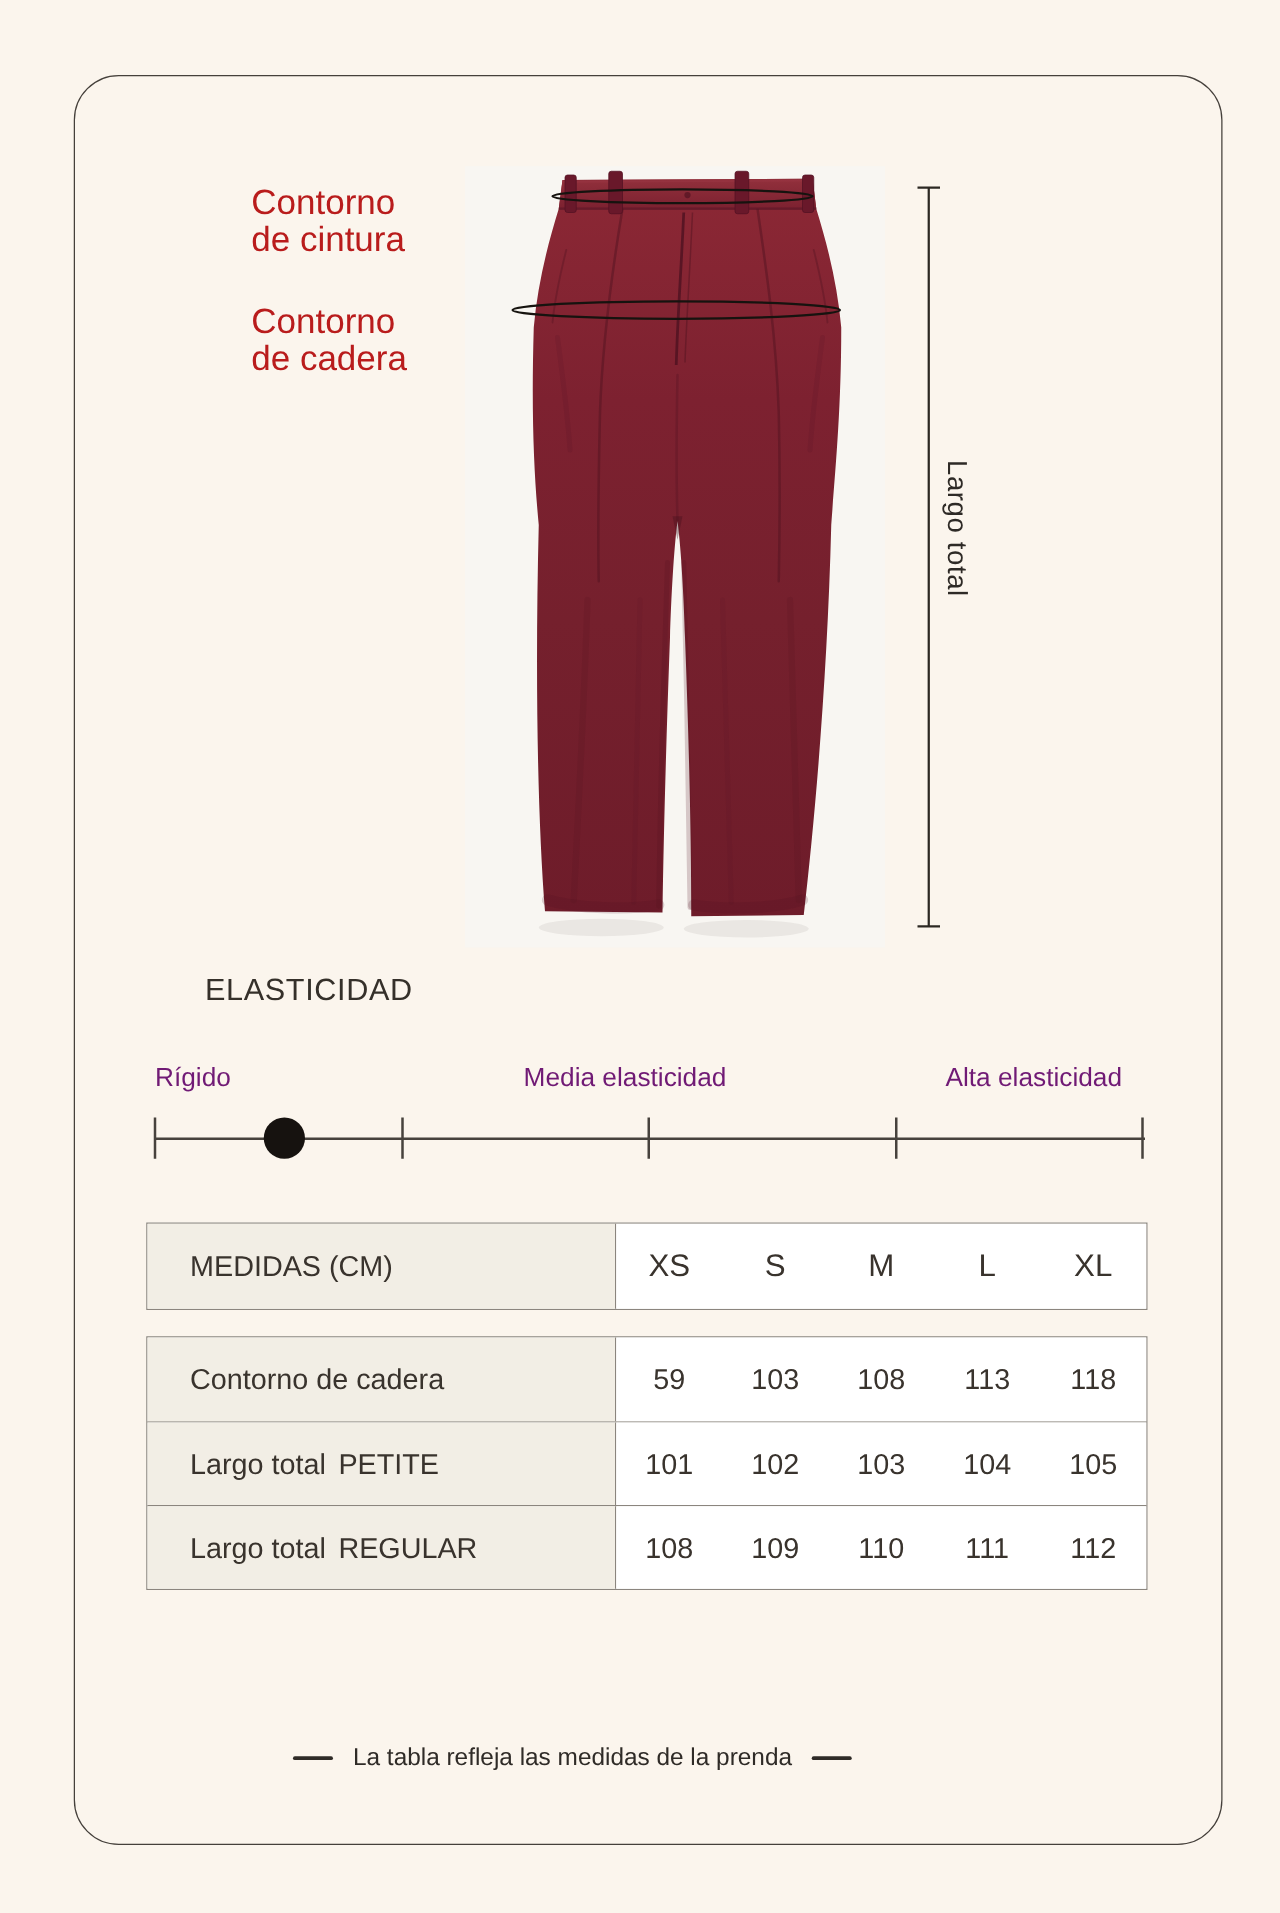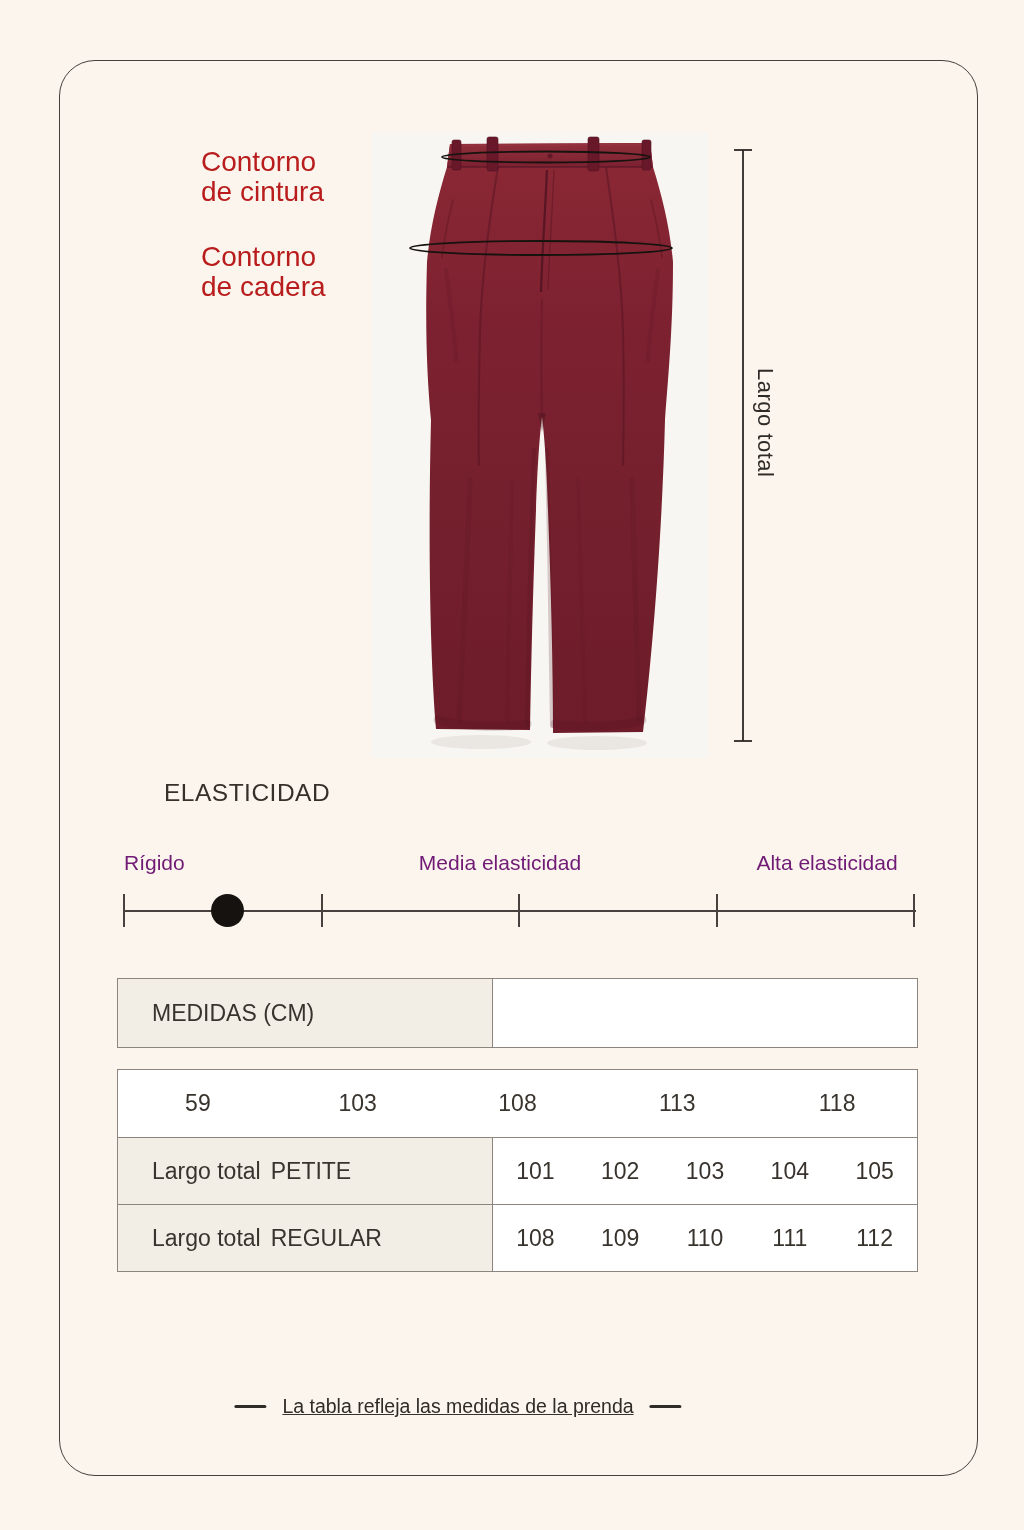--- a/index.html
+++ b/index.html
@@ -52,21 +52,21 @@
     font-size:23px;color:#39332d;white-space:pre;
   }
   .tbl-header .t-label{font-size:23px;}
   .t-vals{flex:1;display:flex;background:#ffffff;}
   .t-val{flex:1;display:flex;align-items:center;justify-content:center;font-size:23px;color:#39332d;}
   .tbl-header .t-val{font-size:25px;}
   .variant{margin-left:10px;}
   
   .footer{
     left:458px;top:1395px;transform:translateX(-50%);
-    display:flex;align-items:center;gap:16px;white-space:nowrap;text-decoration:underline;
+    display:flex;align-items:center;gap:16px;white-space:nowrap;
   }
   .footer-dash{width:32px;height:3px;background:#2f2b27;border-radius:2px;}
   .footer-text{font-size:19.5px;color:#2f2b27;}
 </style>
 </head>
 <body>
 
 <div class="abs card"></div>
 
 <svg class="abs product-svg" viewBox="0 0 460 650">
@@ -166,25 +166,35 @@
 <div class="abs tick" style="left:123px"></div>
 <div class="abs tick" style="left:320.5px"></div>
 <div class="abs tick" style="left:518px"></div>
 <div class="abs tick" style="left:715.5px"></div>
 <div class="abs tick" style="left:913px"></div>
 <div class="abs dot" style="left: 211.252px;"></div>
 
 <div class="abs tbl tbl-header">
   <div class="t-row">
     <div class="t-label">MEDIDAS (CM)</div>
+    <div class="t-vals">
+      <div class="t-val">XS</div>
+      <div class="t-val">S</div>
+      <div class="t-val">M</div>
+      <div class="t-val">L</div>
+      <div class="t-val">XL</div>
+    </div>
   </div>
 </div>
 
 <div class="abs tbl tbl-body">
   <div class="t-row">
+    <div class="t-label">
+      <span>Contorno de cadera</span>
+    </div>
     <div class="t-vals">
       <div class="t-val">59</div>
       <div class="t-val">103</div>
       <div class="t-val">108</div>
       <div class="t-val">113</div>
       <div class="t-val">118</div>
     </div>
   </div>
   <div class="t-row">
     <div class="t-label">

